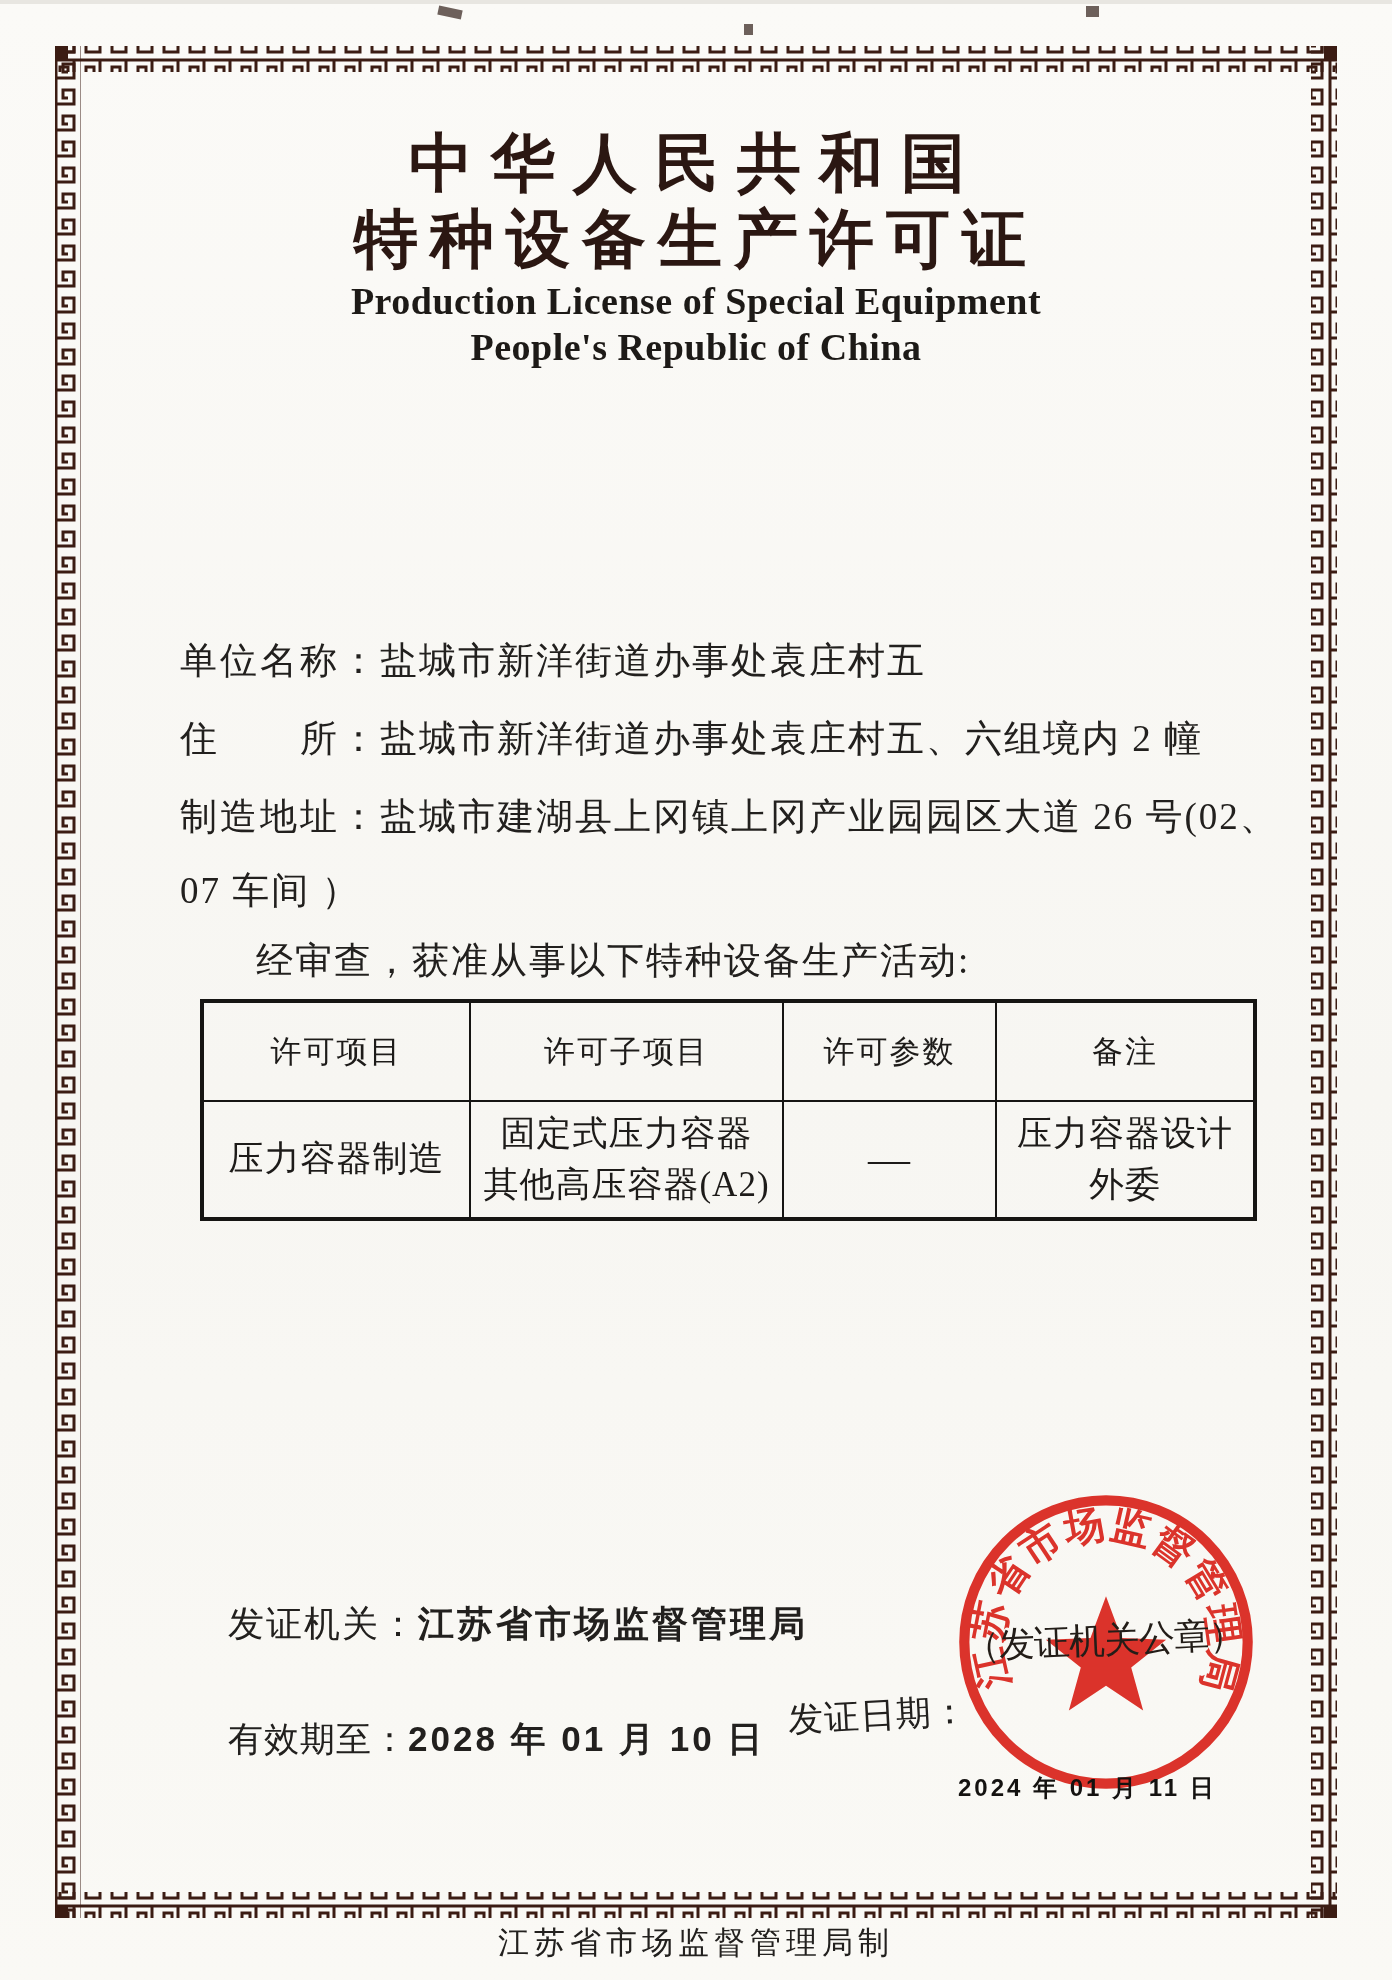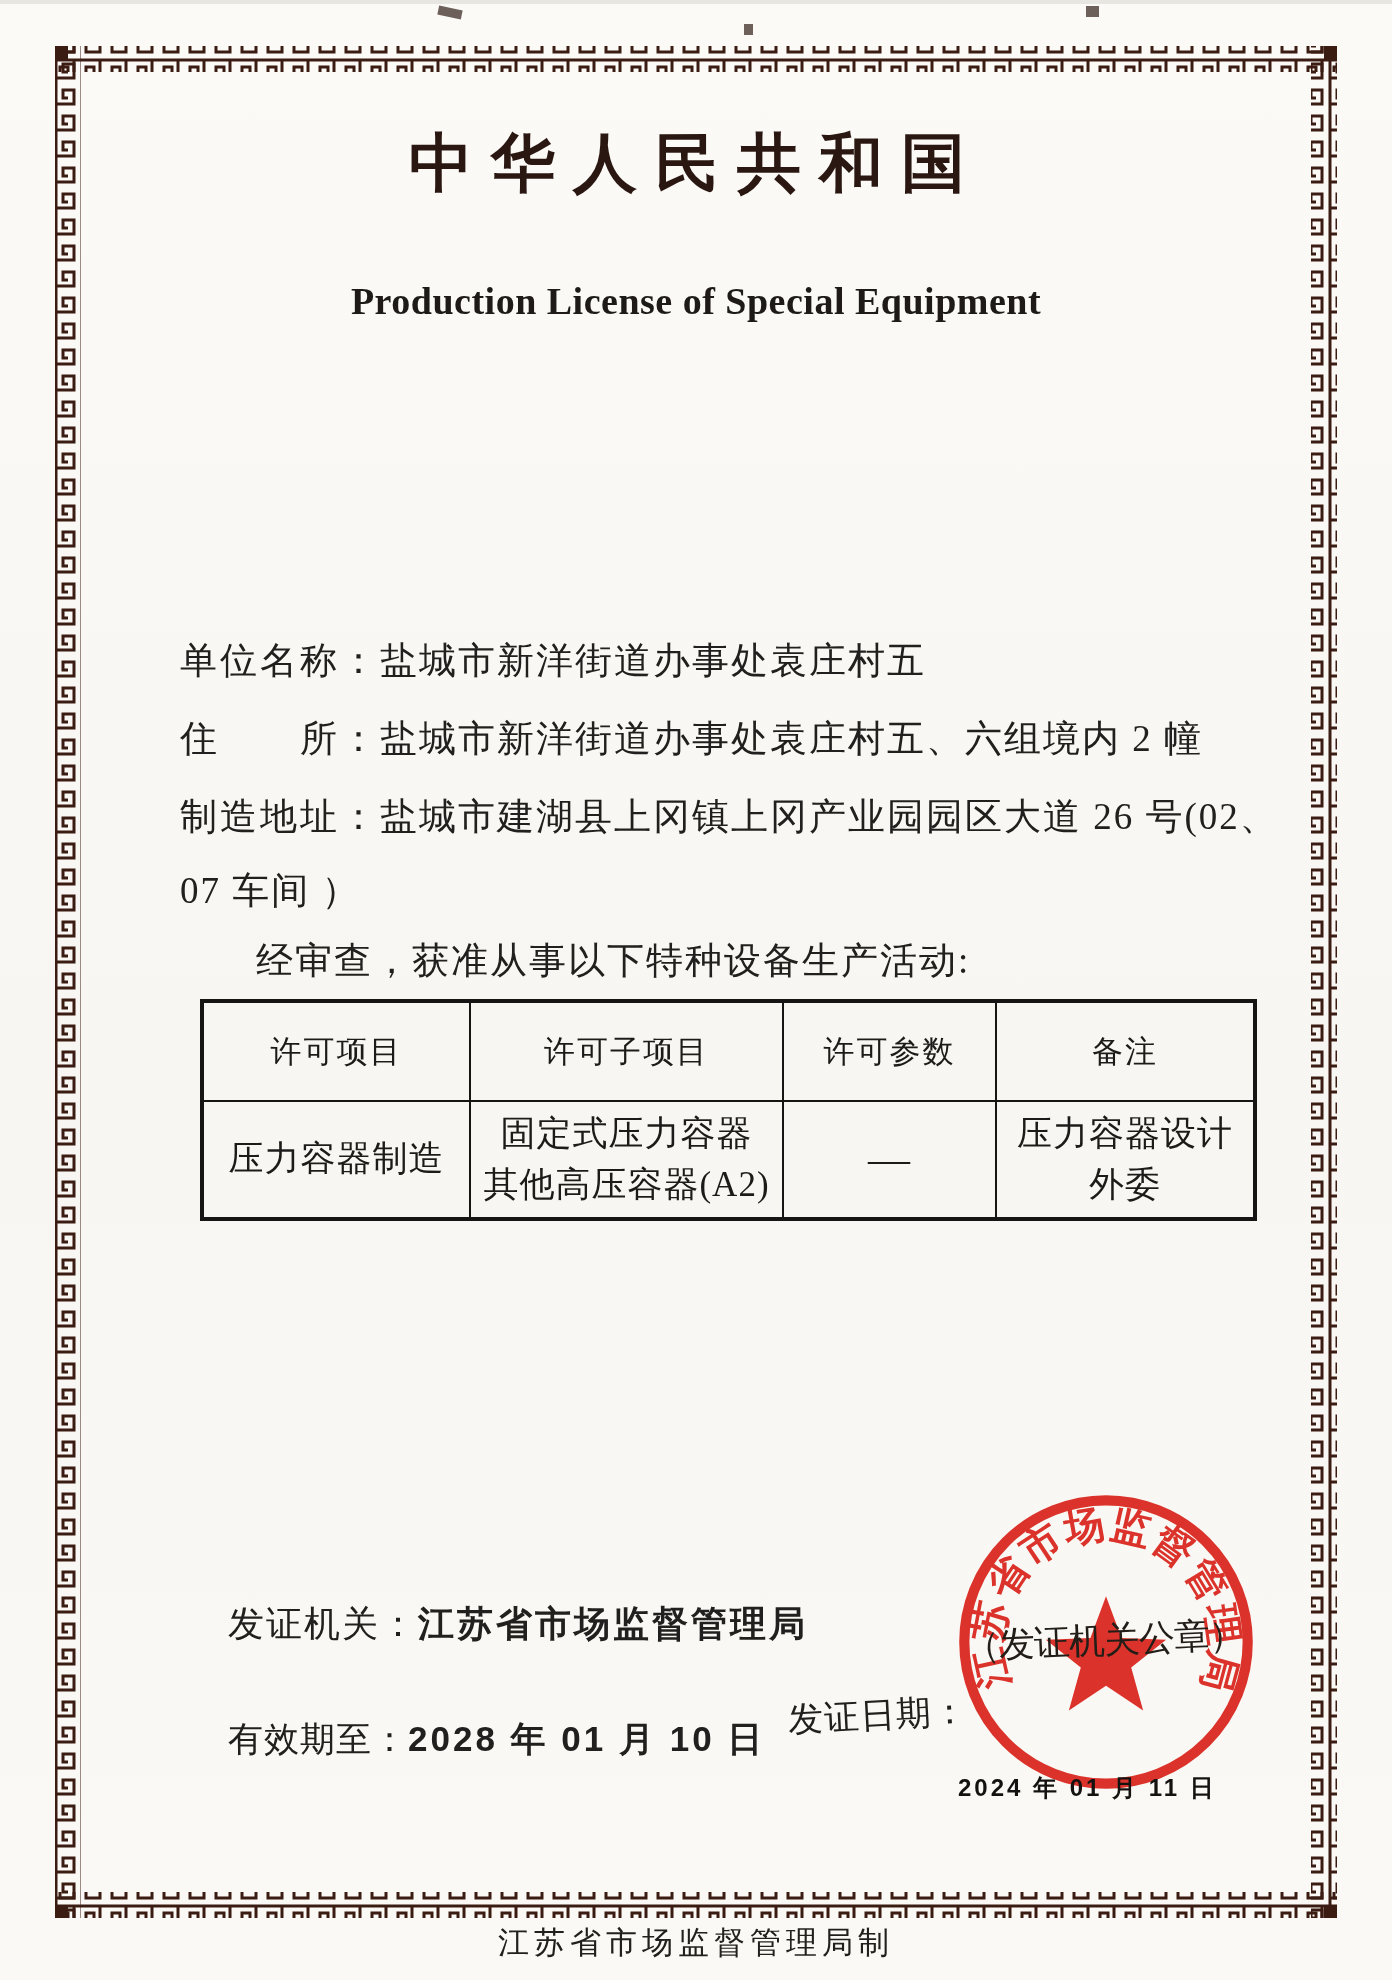--- a/index.html
+++ b/index.html
@@ -87,21 +87,23 @@
     <rect x="1324" y="42" width="13" height="13" fill="#3b1c13"></rect>
     <rect x="55" y="1901" width="13" height="13" fill="#3b1c13"></rect>
     <rect x="1324" y="1901" width="13" height="13" fill="#3b1c13"></rect>
   </svg>
 
   <div class="speck" style="left:438px;top:4px;width:24px;height:9px;transform:rotate(12deg);"></div>
   <div class="speck" style="left:744px;top:20px;width:9px;height:11px;"></div>
   <div class="speck" style="left:1086px;top:2px;width:13px;height:11px;"></div>
 
   <div class="abs title-cn" style="top:128px;">中华人民共和国</div>
+  <div class="abs title-cn" style="top:204px;letter-spacing:12px;">特种设备生产许可证</div>
   <div class="abs title-en" style="top:278px;">Production License of Special Equipment</div>
+  <div class="abs title-en" style="top:324px;">People's Republic of China</div>
 
 
   <div class="abs field" style="top:638px;">
     <span class="lbl">单位名称：</span><span>盐城市新洋街道办事处袁庄村五</span>
   </div>
   <div class="abs field" style="top:716px;">
     <span class="lbl">住　　所：</span><span>盐城市新洋街道办事处袁庄村五、六组境内 2 幢</span>
   </div>
   <div class="abs field" style="top:794px;">
     <span class="lbl">制造地址：</span><span>盐城市建湖县上冈镇上冈产业园园区大道 26 号(02、</span>

